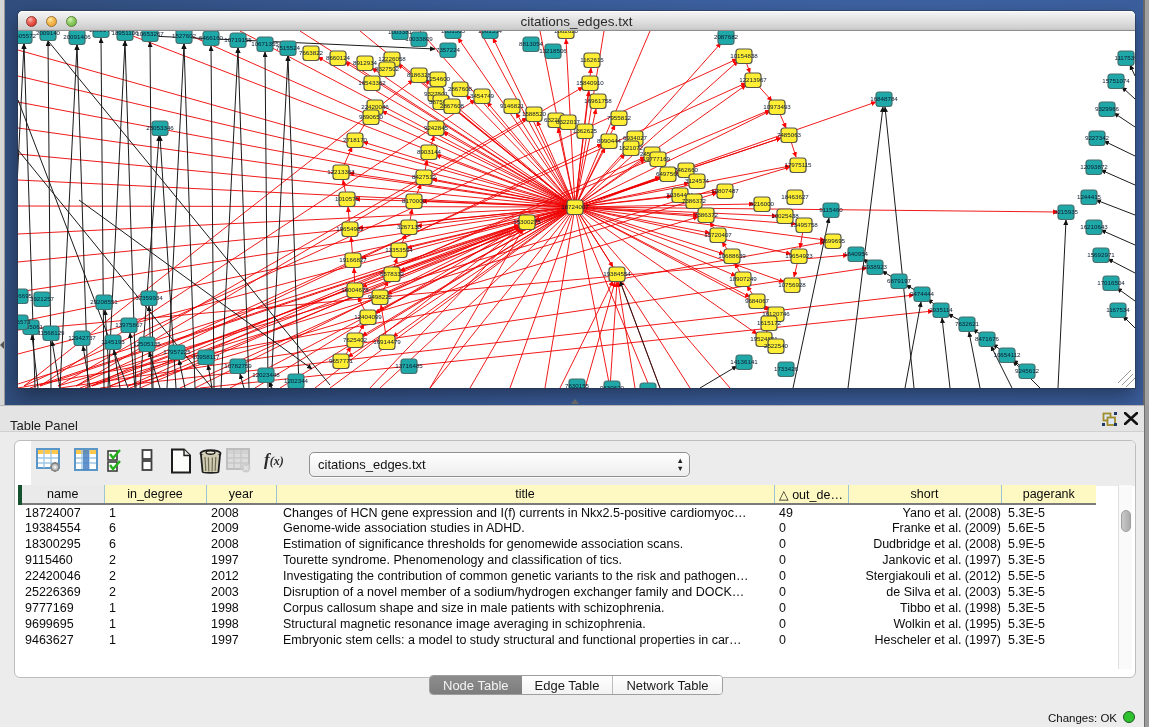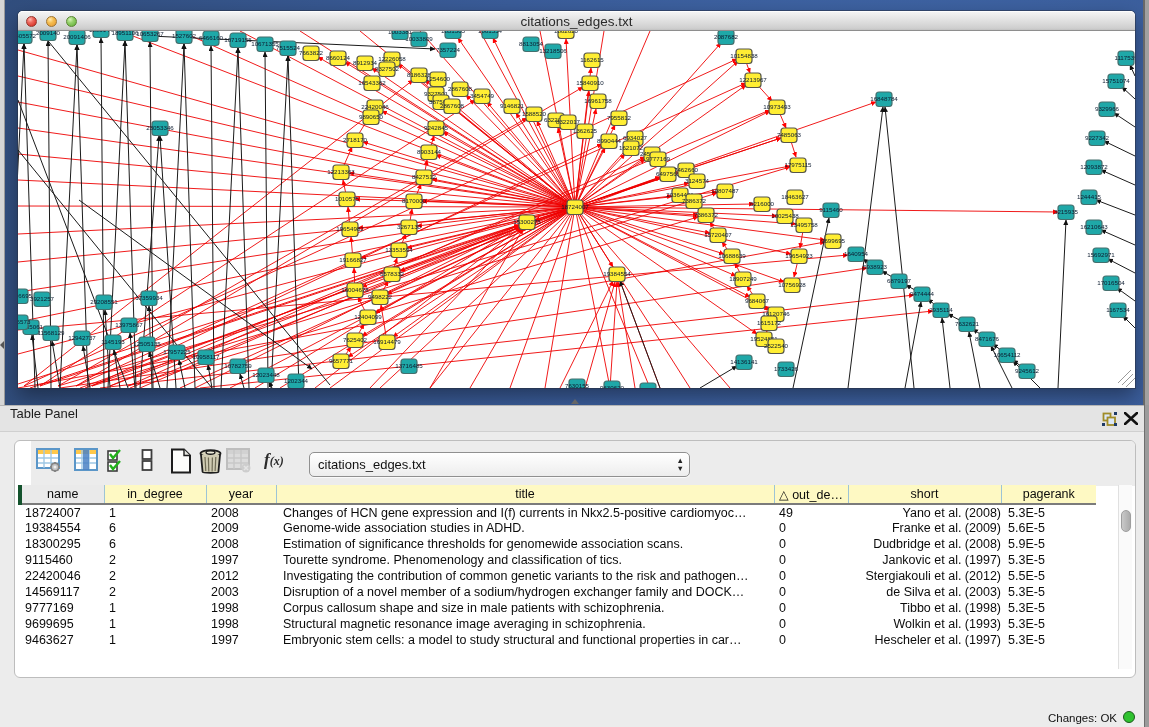--- a/index.html
+++ b/index.html
@@ -23,21 +23,21 @@
 .tl{position:absolute;top:4.5px;z-index:5;width:11px;height:11px;border-radius:50%;}
 #tl-r{left:8px;background:radial-gradient(circle at 35% 28%,#ffb9b2 0%,#ee6b60 35%,#d93b30 75%,#b02c24 100%);border:1px solid #96352c}
 #tl-y{left:28px;background:radial-gradient(circle at 35% 28%,#ffe9b0 0%,#f5bd4f 40%,#e9a23b 80%,#c98a2d 100%);border:1px solid #9f7430}
 #tl-g{left:48px;background:radial-gradient(circle at 35% 28%,#d6f3b6 0%,#93d069 40%,#6fb845 80%,#56962f 100%);border:1px solid #5a8533}
 #canvas{position:absolute;left:0;top:20px;width:1117px;height:357px;background:#fff;overflow:hidden}
 
 
 #tp{position:absolute;left:0;top:405px;width:1149px;height:322px;background:#ececec;border-top:1px solid #b4b4b4}
 #tp-right{position:absolute;right:0;top:405px;width:5px;height:322px;background:#9b9b9b;border-left:1px solid #6e6e6e}
 #tp-title{position:absolute;left:0;top:0;width:100%;height:26px;background:#e4e4e4;border-bottom:1px solid #d0d0d0}
-#tp-title .txt{position:absolute;left:10px;top:0;font-size:13px;color:#1c1c1c}
+#tp-title .txt{position:absolute;left:10px;top:12px;font-size:13px;color:#1c1c1c}
 #container{position:absolute;left:14px;top:34px;width:1122px;height:238px;background:#fff;
   border:1px solid #bdbdbd;border-radius:6px;overflow:hidden}
 #toolbar{position:absolute;left:16px;top:0;width:100%;height:45px;background:#ececec}
 #dropdown{position:absolute;left:278px;top:11px;width:381px;height:25px;background:linear-gradient(#ffffff,#ededed);
   border:1px solid #909090;border-radius:5px;box-shadow:0 1px 1px rgba(255,255,255,.8)}
 #dropdown .dt{position:absolute;left:8px;top:4px;font-size:13px;color:#111}
 #dropdown .arr{position:absolute;right:5px;top:4px;font-size:7.5px;color:#222;line-height:7.5px;text-align:center}
 
 
 #tbl{position:absolute;left:3px;top:44px;border-collapse:collapse;table-layout:fixed;font-size:12.5px;color:#0b0b0b}
@@ -1055,21 +1055,21 @@
 <tr>
               <td class="c-name">22420046</td>
               <td class="c-ind">2</td>
               <td class="c-year">2012</td>
               <td class="c-title">Investigating the contribution of common genetic variants to the risk and pathogen…</td>
               <td class="c-out">0</td>
               <td class="c-short">Stergiakouli et al. (2012)</td>
               <td class="c-pr">5.5E-5</td>
             </tr>
 <tr>
-              <td class="c-name">14569117</td>
+              <td class="c-name">25226369</td>
               <td class="c-ind">2</td>
               <td class="c-year">2003</td>
               <td class="c-title">Disruption of a novel member of a sodium/hydrogen exchanger family and DOCK…</td>
               <td class="c-out">0</td>
               <td class="c-short">de Silva et al. (2003)</td>
               <td class="c-pr">5.3E-5</td>
             </tr>
 <tr>
               <td class="c-name">9777169</td>
               <td class="c-ind">1</td>
@@ -1078,35 +1078,40 @@
               <td class="c-out">0</td>
               <td class="c-short">Tibbo et al. (1998)</td>
               <td class="c-pr">5.3E-5</td>
             </tr>
 <tr>
               <td class="c-name">9699695</td>
               <td class="c-ind">1</td>
               <td class="c-year">1998</td>
               <td class="c-title">Structural magnetic resonance image averaging in schizophrenia.</td>
               <td class="c-out">0</td>
-              <td class="c-short">Wolkin et al. (1993)</td>
+              <td class="c-short">Wolkin et al. (1995)</td>
               <td class="c-pr">5.3E-5</td>
             </tr>
 <tr>
               <td class="c-name">9463627</td>
               <td class="c-ind">1</td>
               <td class="c-year">1997</td>
               <td class="c-title">Embryonic stem cells: a model to study structural and functional properties in car…</td>
               <td class="c-out">0</td>
               <td class="c-short">Hescheler et al. (1997)</td>
               <td class="c-pr">5.3E-5</td>
             </tr>
 
       </tbody>
         </table>
       <div id="vscroll">
           <div id="vthumb"></div>
         </div>
     </div>
+    <div id="tabs">
+        <div class="sel">Node Table</div>
+        <div class="us">Edge Table</div>
+        <div class="us">Network Table</div>
+      </div>
     <div id="mem">Changes: OK</div>
       <div id="memdot"></div>
   </div>
   <div id="tp-right"></div>
 </div>
 </body></html>

